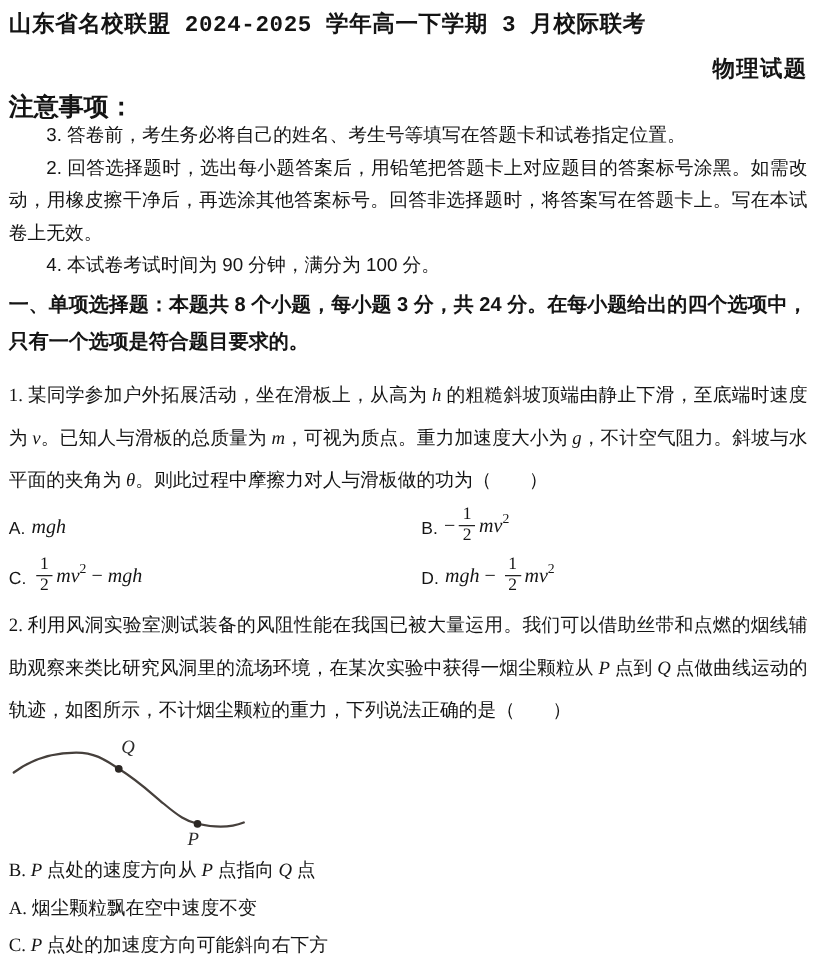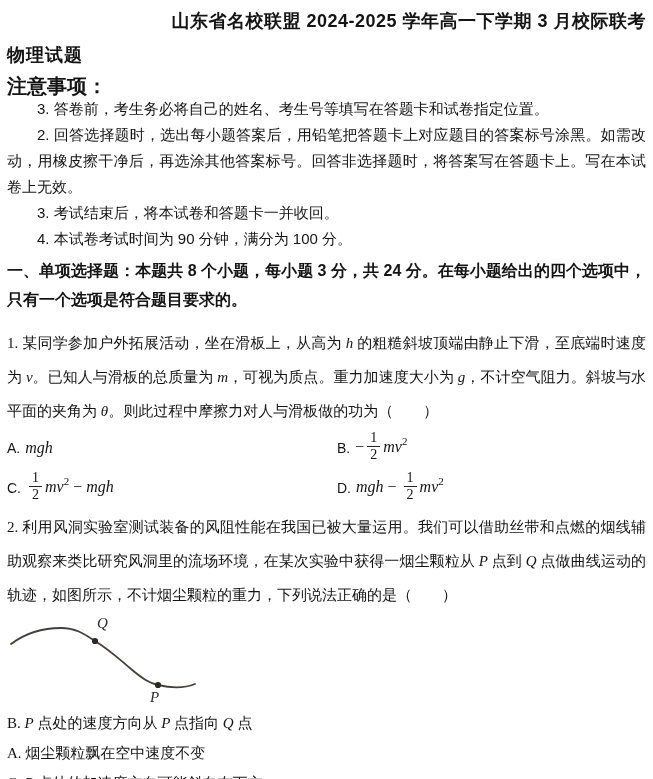--- a/index.html
+++ b/index.html
@@ -2,27 +2,27 @@
 <html><head>
 <meta charset="utf-8">
 <style>
   html,body{margin:0;padding:0;}
   body{
     width:653px;height:779px;overflow:hidden;background:#ffffff;color:#141414;
     font-family:"Liberation Sans","DejaVu Sans",sans-serif;
   }
   .page{padding:0 7px;}
   .title-line1{
-    font-family:Liberation Sans, sans-serif;
-    font-size:18px;font-weight:bold;text-align:right;
+    font-family:Liberation Mono, monospace;
+    font-size:18px;font-weight:bold;text-align:left;
     margin:10px 0 0;line-height:22px;letter-spacing:0.5px;
   }
   .title-line2{
     font-family:"Liberation Serif","DejaVu Serif",serif;
-    font-size:18px;font-weight:bold;text-align:left;
+    font-size:18px;font-weight:bold;text-align:right;
     margin:12px 0 0;line-height:22px;letter-spacing:1px;
   }
   .notice-head{font-size:20px;font-weight:bold;margin:10px 0 0;line-height:20px;}
   .notice{font-size:15px;line-height:26px;margin:0;text-indent:2em;text-align:justify;}
   .section-head{font-size:16px;font-weight:bold;line-height:29px;margin:4px 0 12px;text-align:justify;}
   .question{font-size:15px;line-height:33px;margin:2px 0 0;text-align:justify;}
   .var{font-family:"Liberation Serif","DejaVu Serif",serif;font-style:italic;}
   .txt{font-style:normal;font-family:Liberation Serif, serif;}
   .options-grid{display:grid;grid-template-columns:330px 1fr;margin:0;}
   .opt{height:40px;display:flex;align-items:center;}
@@ -50,21 +50,20 @@
 <body>
 
 <div class="page">
 
   <p class="title-line1">山东省名校联盟 2024-2025 学年高一下学期 3 月校际联考</p>
   <p class="title-line2">物理试题</p>
 
   <p class="notice-head">注意事项：</p>
   <p class="notice">3. 答卷前，考生务必将自己的姓名、考生号等填写在答题卡和试卷指定位置。</p>
   <p class="notice">2. 回答选择题时，选出每小题答案后，用铅笔把答题卡上对应题目的答案标号涂黑。如需改动，用橡皮擦干净后，再选涂其他答案标号。回答非选择题时，将答案写在答题卡上。写在本试卷上无效。</p>
-  <p class="notice">3. 考试结束后，将本试卷和答题卡一并收回。</p>
   <p class="notice">4. 本试卷考试时间为 90 分钟，满分为 100 分。</p>
 
   <p class="section-head">一、单项选择题：本题共 8 个小题，每小题 3 分，共 24 分。在每小题给出的四个选项中，只有一个选项是符合题目要求的。</p>
 
   <p class="question"><span class="txt">1. 某同学参加户外拓展活动，坐在滑板上，从高为 </span><span class="var">h</span><span class="txt"> 的粗糙斜坡顶端由静止下滑，至底端时速度为 </span><span class="var">v</span><span class="txt">。已知人与滑板的总质量为 </span><span class="var">m</span><span class="txt">，可视为质点。重力加速度大小为 </span><span class="var">g</span><span class="txt">，不计空气阻力。斜坡与水平面的夹角为 </span><span class="var">θ</span><span class="txt">。则此过程中摩擦力对人与滑板做的功为（　　）</span></p>
 
   <div class="options-grid">
     <div class="opt">
       <span class="opt-label">A.</span>
       <span class="formula"><span class="var">mgh</span></span>

